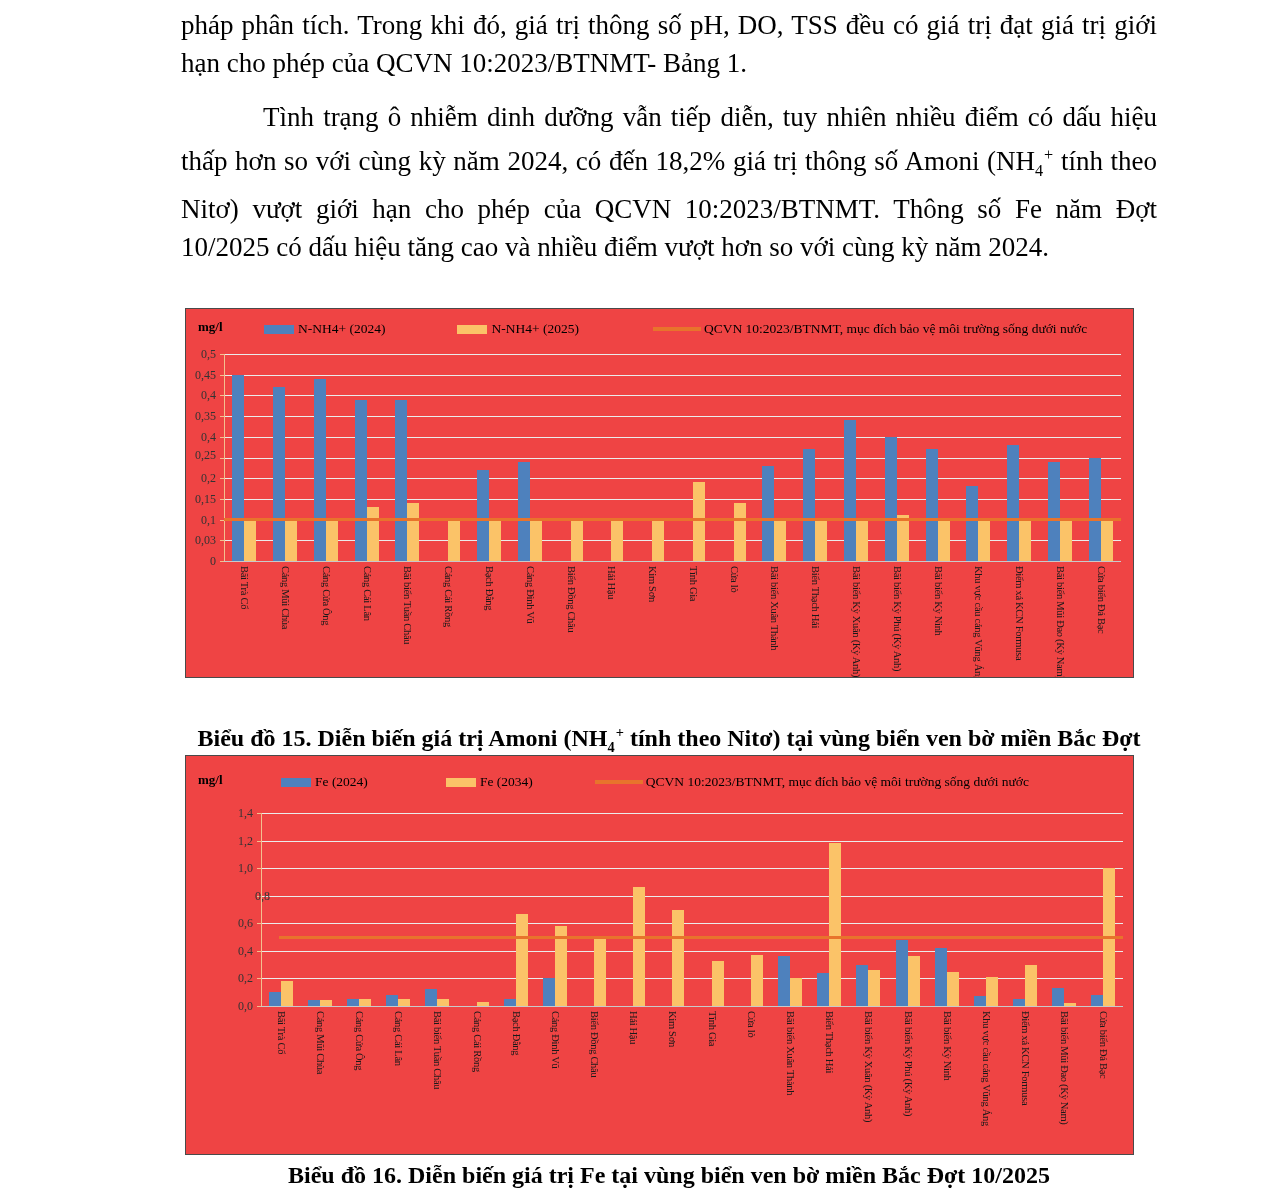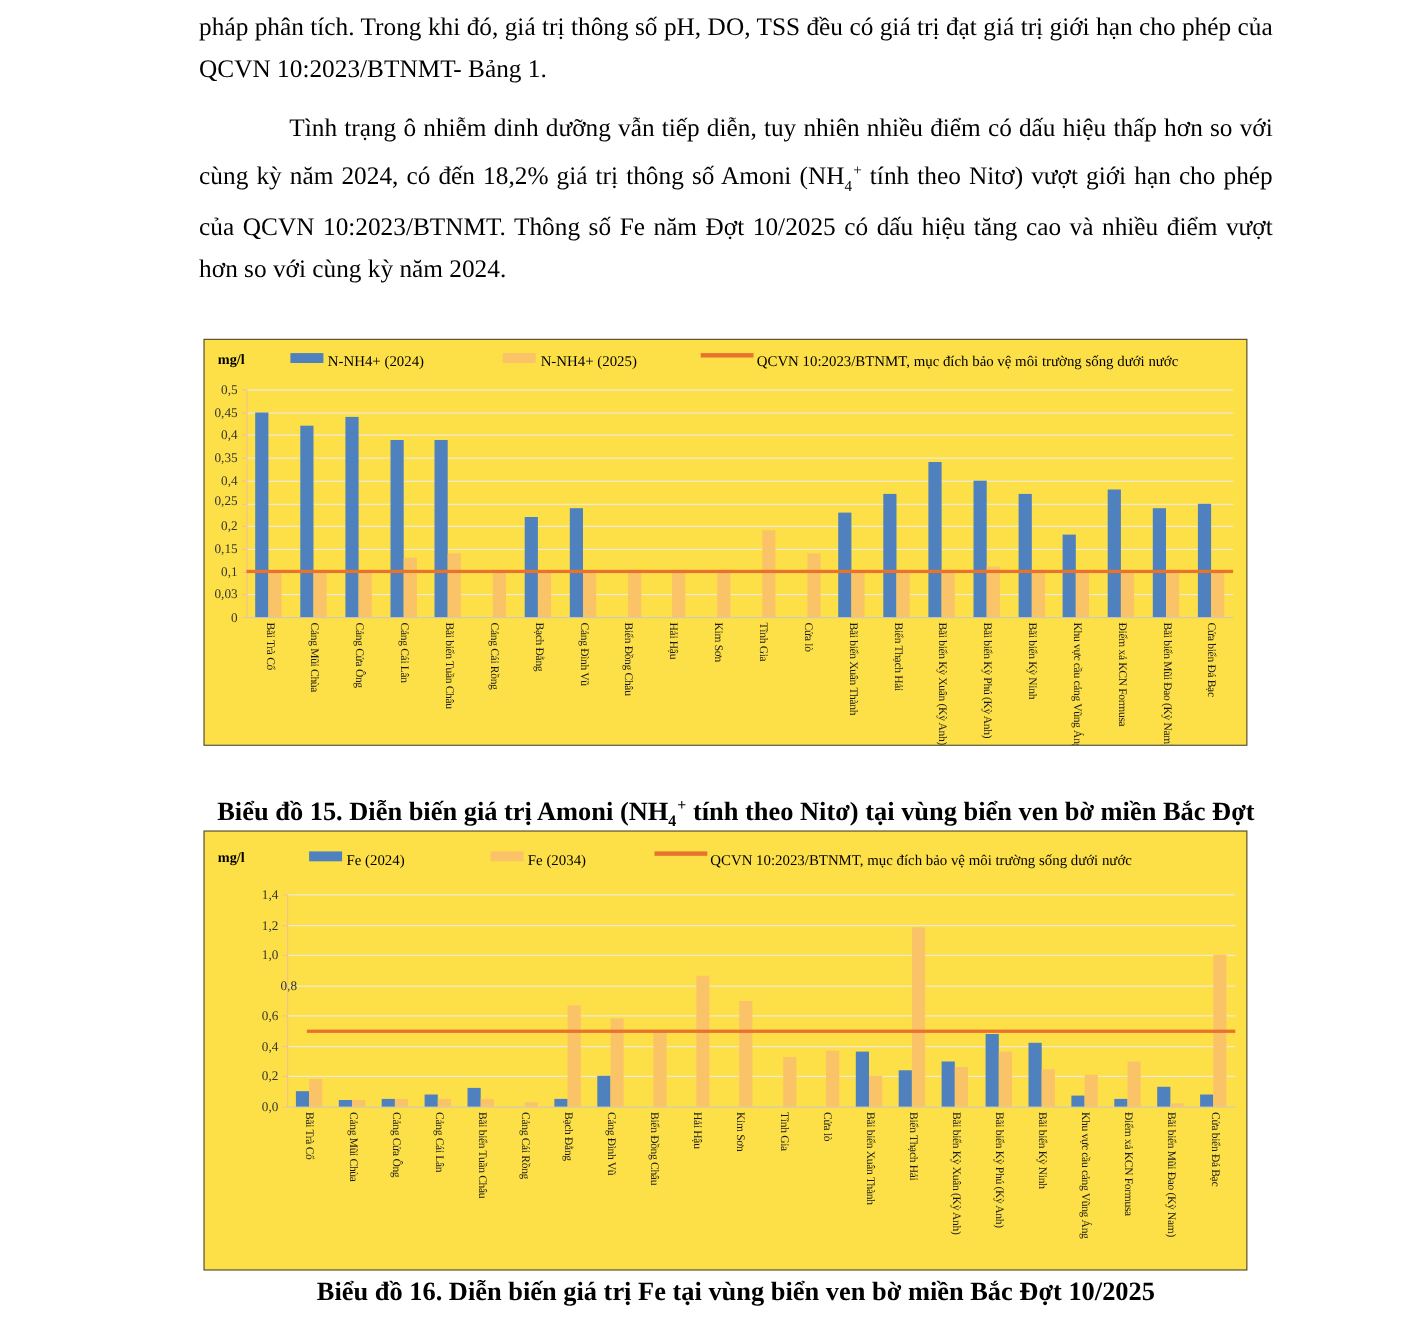--- a/index.html
+++ b/index.html
@@ -1,37 +1,37 @@
 <!DOCTYPE html>
 <html><head>
 <meta charset="utf-8">
 <style>
   html,body{margin:0;padding:0;}
   body{
     width:1278px;height:1200px;position:relative;background:#ffffff;
     font-family:"Liberation Serif", serif;color:#000;overflow:hidden;
   }
   .text-block{position:absolute;left:181px;top:6px;width:976px;}
-  .para{margin:0;text-align:justify;font-size:23px;line-height:38px;}
+  .para{margin:0;text-align:justify;font-size:27px;line-height:38px;}
   .para.indent{margin-top:16px;text-indent:82px;}
   sub.s4{font-size:60%;}
   sup.sp{font-size:60%;margin-left:1px;}
   .chart-box{
-    position:absolute;left:185px;width:947px;background:#fde047;
+    position:absolute;left:185px;width:947px;background:#ef4444;
     border:1px solid #4a4a4a;overflow:hidden;
   }
   #chart-amoni{top:308px;height:368px;}
   #chart-fe{top:755px;height:398px;}
   .unit-label{position:absolute;left:12px;font-weight:bold;font-size:13px;}
   #chart-amoni .unit-label{top:10px;}
   #chart-fe .unit-label{top:16px;}
   .legend{position:absolute;display:flex;align-items:center;font-size:13.5px;white-space:nowrap;}
   #chart-amoni .legend{left:78px;top:12px;}
   #chart-fe .legend{left:95px;top:18px;}
-  .legend .li{display:flex;}
+  .legend .li{display:flex;align-items:center;}
   .legend .sw{display:inline-block;width:30px;height:9px;margin-right:4px;}
   .legend .swline{display:inline-block;width:48px;height:4px;margin-right:3px;}
   .gridline{position:absolute;height:1px;background:#ebebeb;}
   .y-axis-line{position:absolute;width:1px;}
   .x-axis-line{position:absolute;height:1px;background:#c9c9c9;}
   .y-tick-mark{position:absolute;height:1px;width:4px;}
   .y-tick-label{position:absolute;font-size:12px;color:#333;text-align:right;line-height:14px;}
   .bar{position:absolute;}
   .limit-line{position:absolute;height:3px;}
   .x-category-label{
@@ -50,21 +50,21 @@
   <p class="para indent"><span>Tình trạng ô nhiễm dinh dưỡng vẫn tiếp diễn, tuy nhiên nhiều điểm có dấu hiệu thấp hơn so với cùng kỳ năm 2024, có đến 18,2% giá trị thông số Amoni (NH</span><sub class="s4">4</sub><sup class="sp">+</sup><span> tính theo Nitơ) vượt giới hạn cho phép của QCVN 10:2023/BTNMT. Thông số Fe năm Đợt 10/2025 có dấu hiệu tăng cao và nhiều điểm vượt hơn so với cùng kỳ năm 2024.</span></p>
 </div>
 
 <div class="chart-box" id="chart-amoni">
   <div class="unit-label">mg/l</div>
   <div class="legend">
     <span class="li" style="margin-right:72px">
         <span class="sw" style="background: rgb(78, 129, 189);"></span>
         <span>N-NH4+ (2024)</span>
       </span>
-    <span class="li" style="margin-right:58px">
+    <span class="li" style="margin-right:74px">
         <span class="sw" style="background: rgb(251, 195, 104);"></span>
         <span>N-NH4+ (2025)</span>
       </span>
     <span class="li">
         <span class="swline" style="background: rgb(232, 115, 44);"></span>
         <span>QCVN 10:2023/BTNMT,  mục đích bảo vệ môi trường sống dưới nước</span>
       </span>
   </div>
   <div class="plot"></div>
 <div class="y-tick-mark" style="left: 34px; top: 252px; background: rgb(243, 192, 143);"></div>

